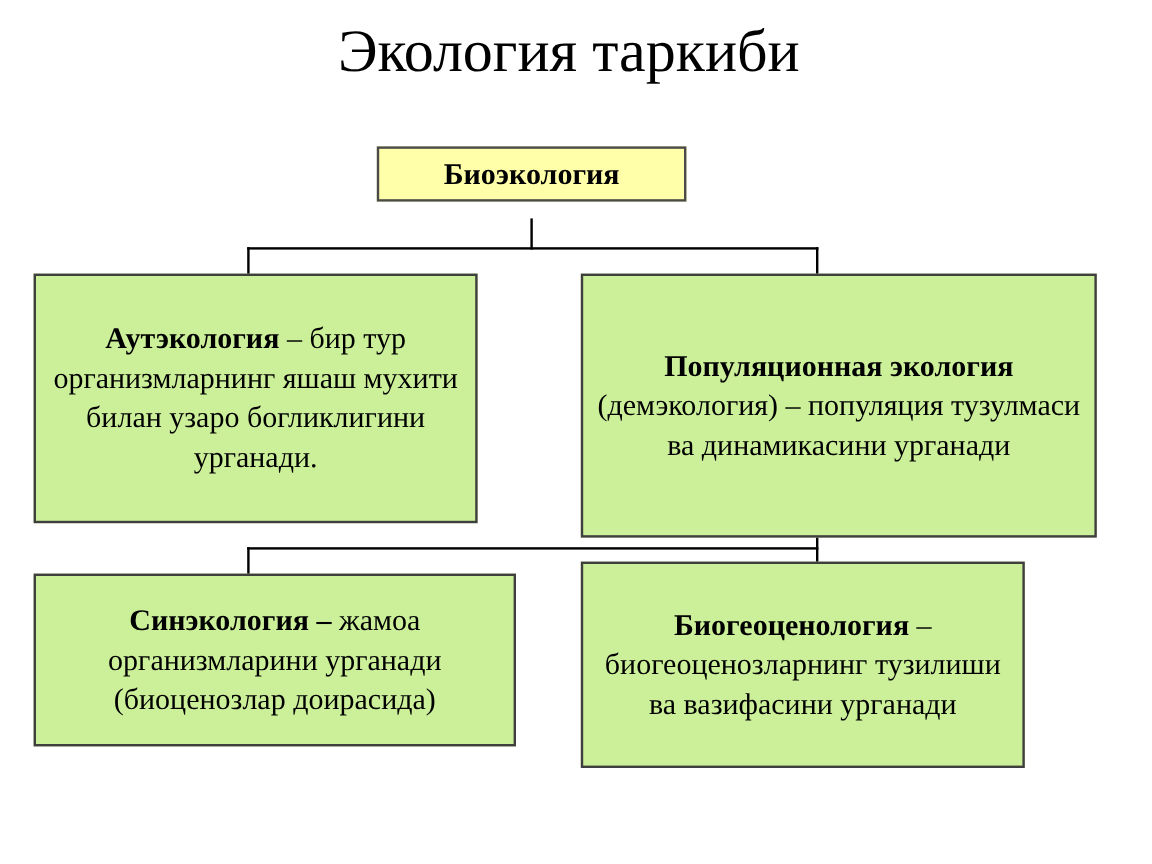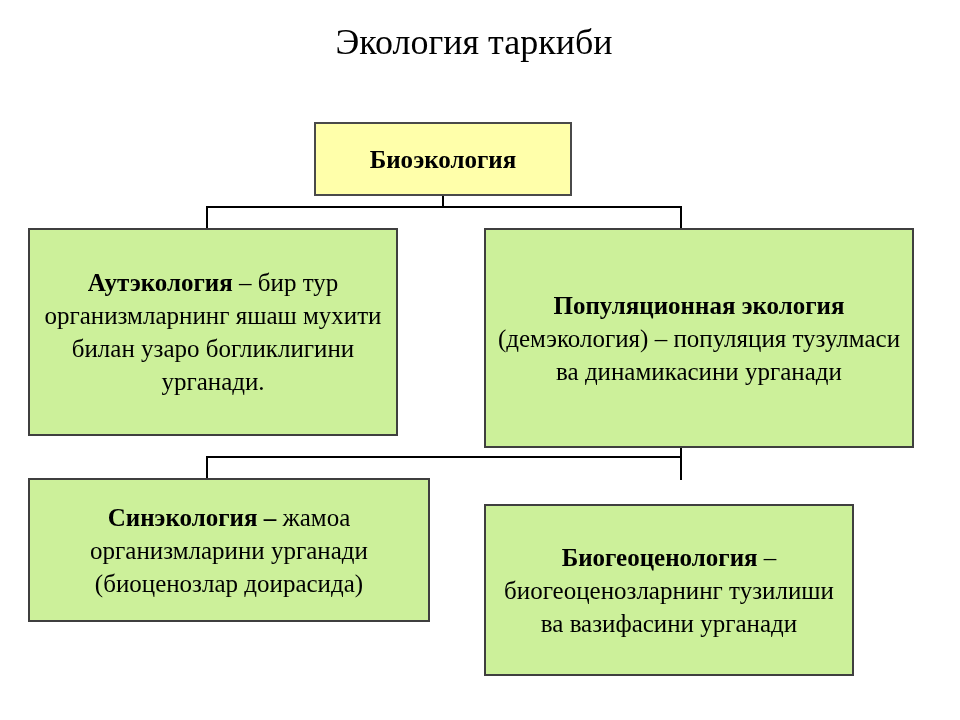--- a/index.html
+++ b/index.html
@@ -18,21 +18,21 @@
     position: relative;
     width: 960px;
     height: 720px;
   }
   .title {
     position: absolute;
     top: 18px;
     left: 0;
     width: 948px;
     text-align: center;
-    font-size: 36px;
+    font-size: 50px;
     line-height: 48px;
     font-weight: normal;
     font-family: "Liberation Serif", serif;
     color: #000000;
   }
 
   
   .line {
     position: absolute;
     background: #000000;
@@ -66,22 +66,22 @@
   }
   .node-green {
     background: #ccf09a;
     border-color: #3f3f3f;
   }
   .b { font-weight: bold; }
 
   .node-autecology { left: 28px; top: 228px; width: 370px; height: 208px; }
   .node-popecology { left: 484px; top: 228px; width: 430px; height: 220px; }
   .node-synecology { left: 28px; top: 478px; width: 402px; height: 144px; }
-  .node-biogeo     { left: 484px; top: 504px; width: 370px; height: 172px; }
-  .node-root       { left: 314px; top: 122px; width: 258px; height: 74px; }
+  .node-biogeo     { left: 484px; top: 468px; width: 370px; height: 172px; }
+  .node-root       { left: 314px; top: 122px; width: 258px; height: 46px; }
 </style>
 </head>
 <body>
 
 <div class="slide">
 
   <div class="title">Экология таркиби</div>
 
   <div class="line line-v" style="left:442px; top:182px; height:26px;"></div>
   <div class="line line-h" style="left:206px; top:206px; width:476px;"></div>

